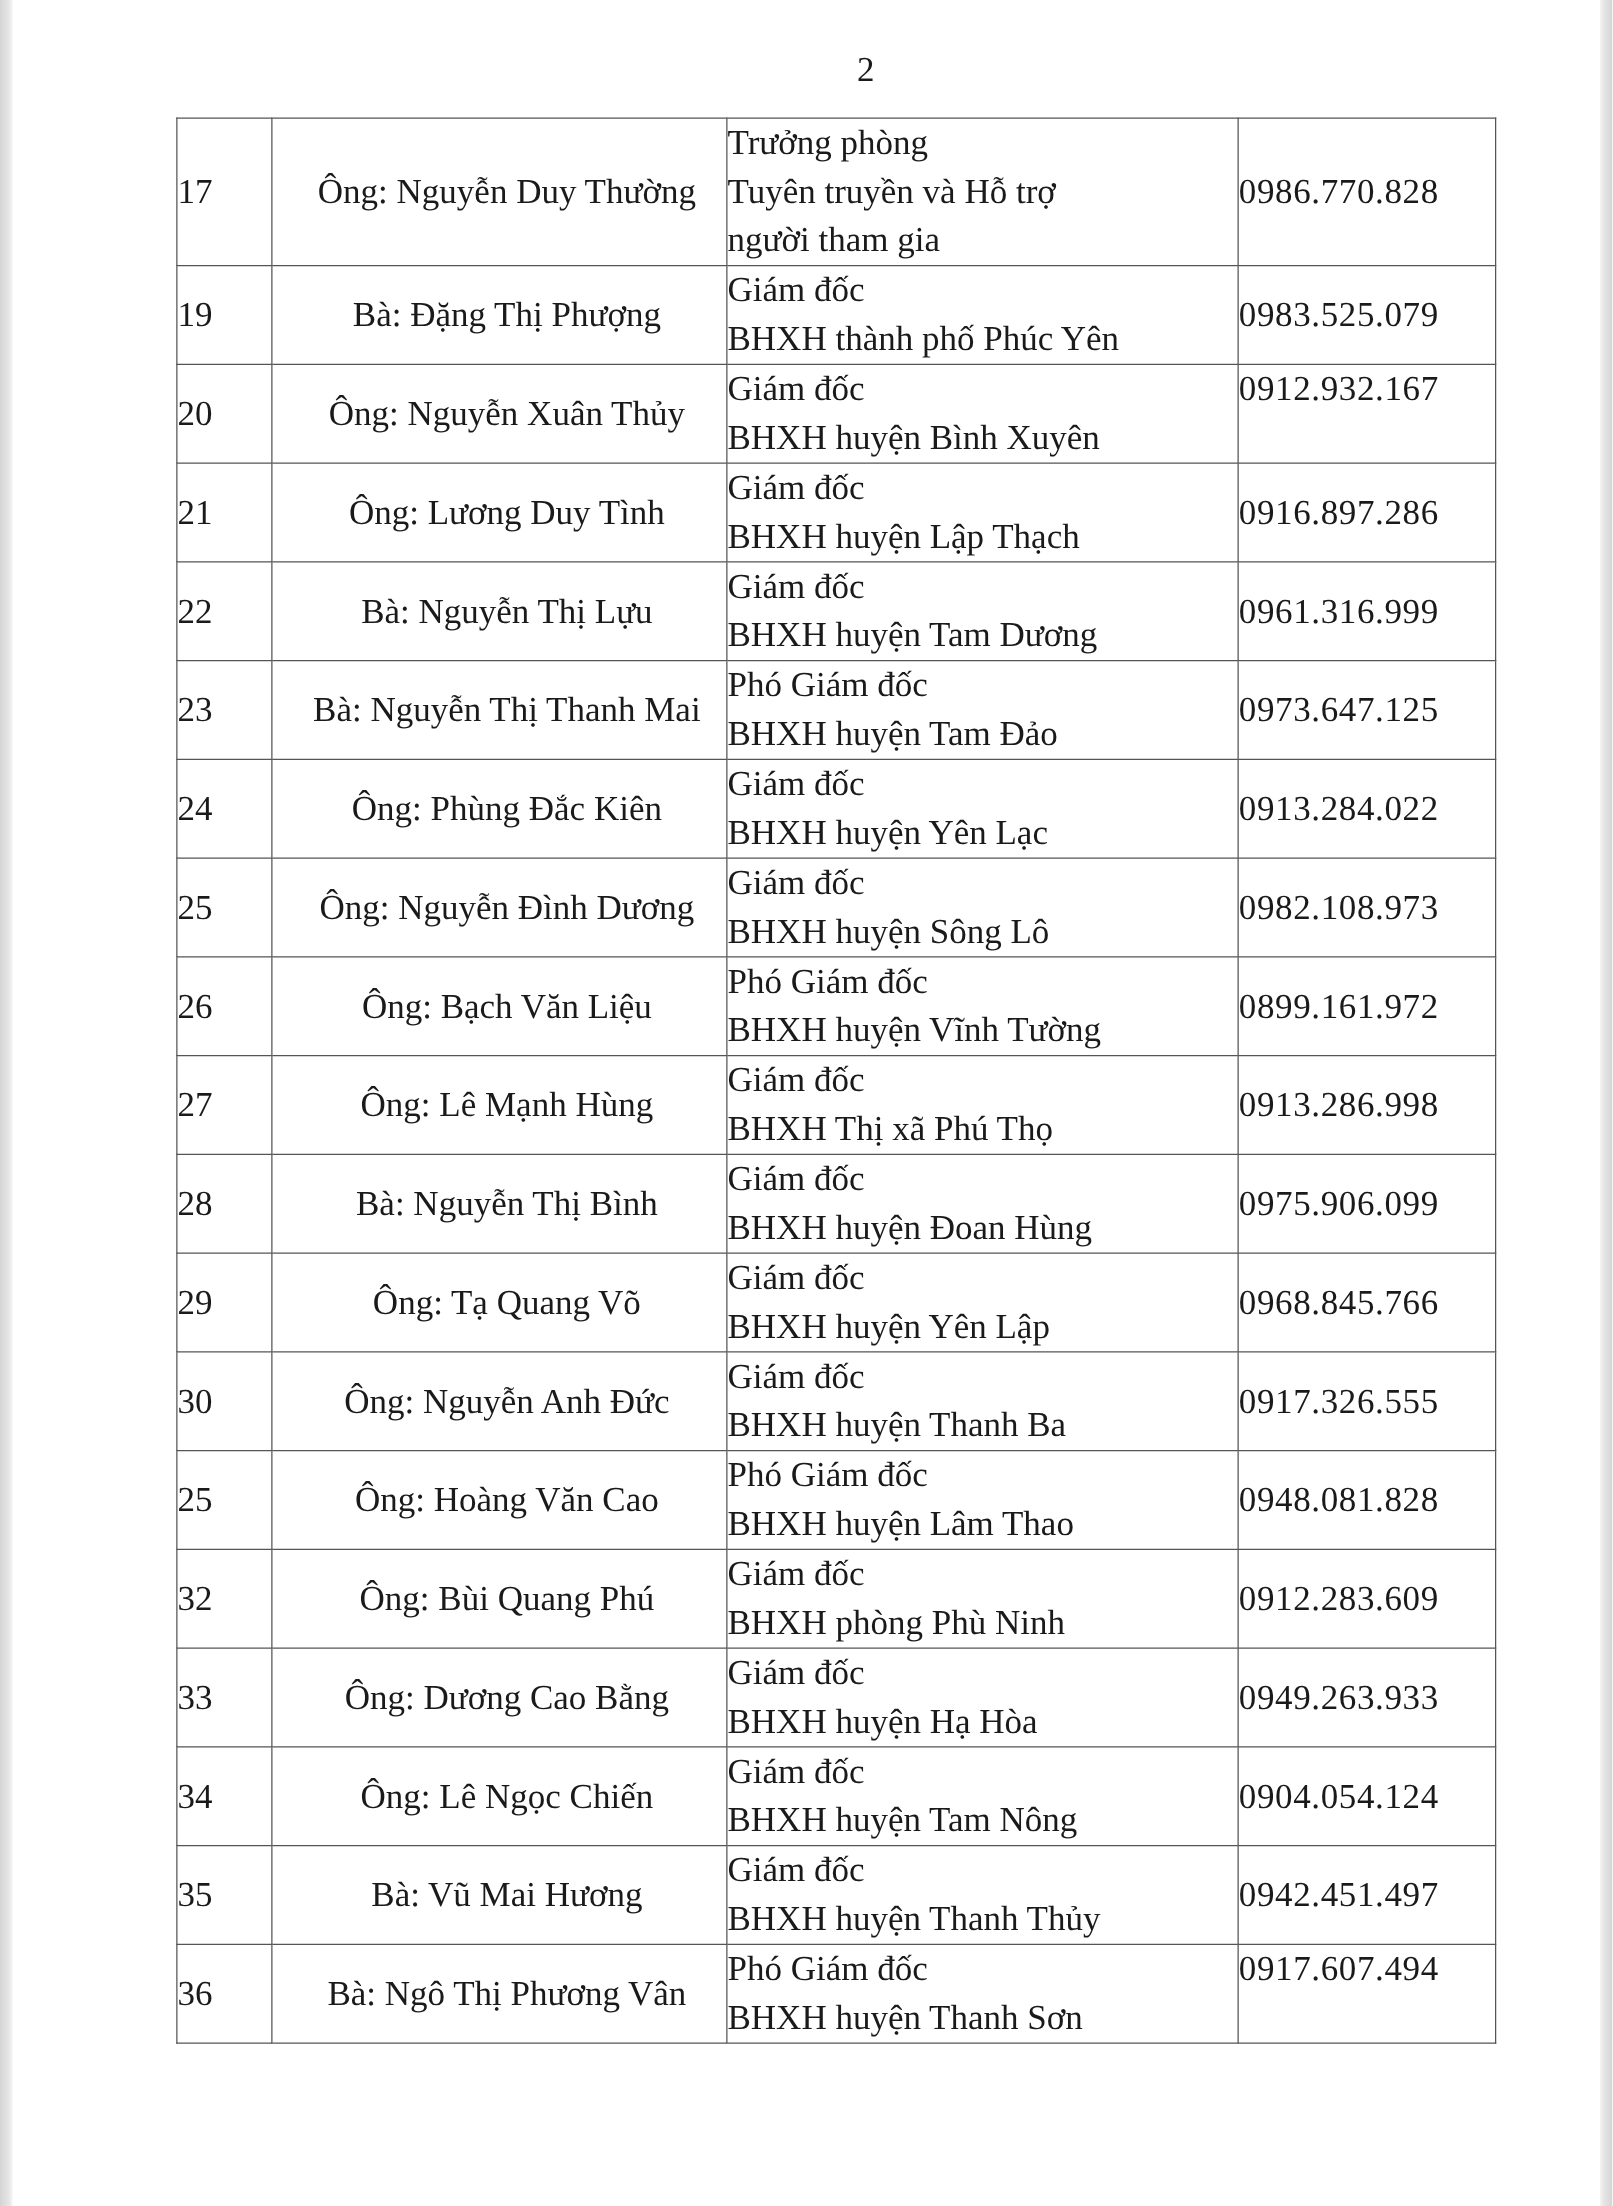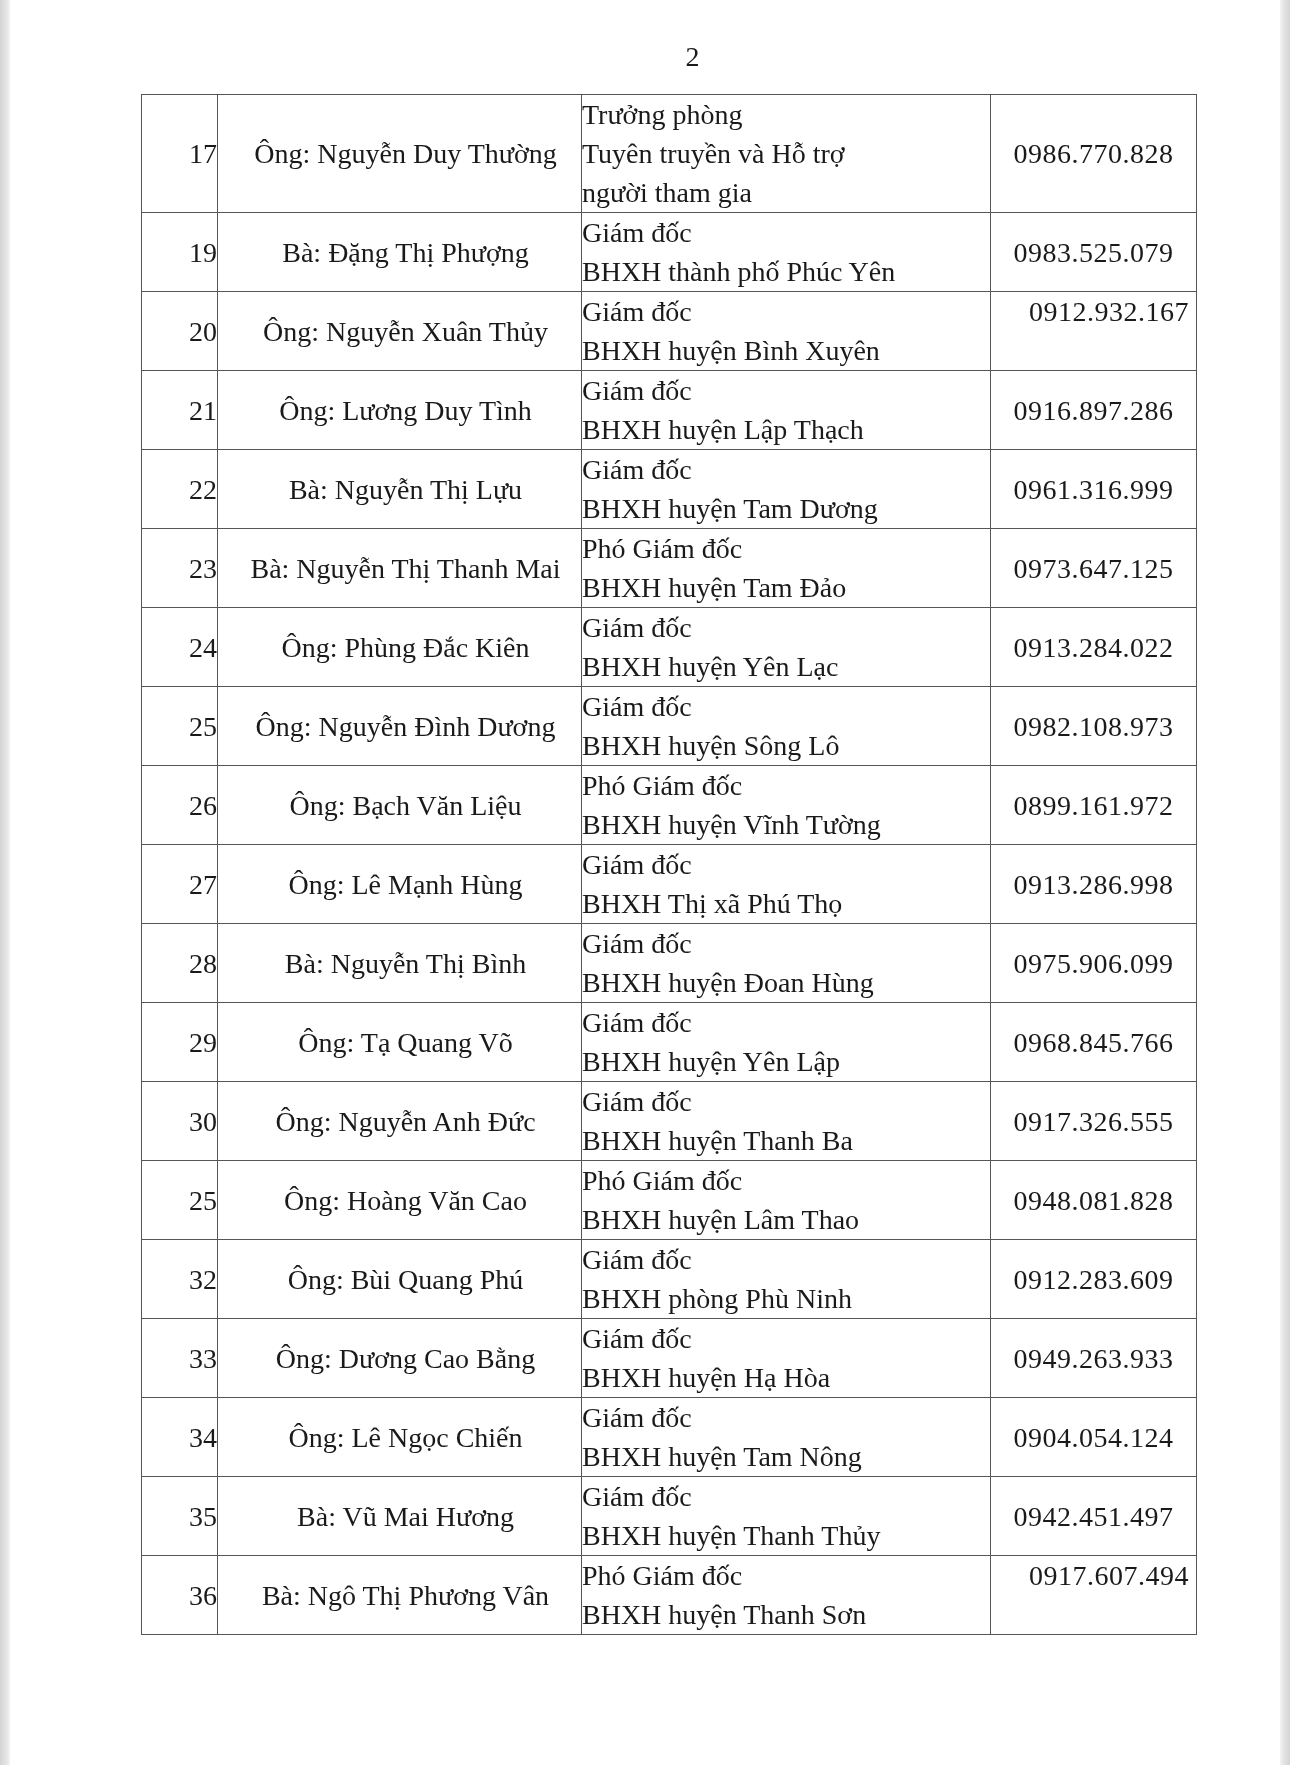--- a/index.html
+++ b/index.html
@@ -49,41 +49,40 @@
       border: 1.5px solid #555555;
       padding: 0;
       vertical-align: middle;
       line-height: 39px;
     }
     col.c-no { width: 76px; }
     col.c-name { width: 364px; }
     col.c-title { width: 409px; }
     col.c-phone { width: 206px; }
     td.no {
-      text-align: right;
+      text-align: left;
     }
     td.name {
       text-align: center;
       padding-left: 12px !important;
       white-space: nowrap;
     }
     td.title {
       text-align: left;
     }
     td.title span {
       display: block;
       white-space: nowrap;
     }
     td.phone {
-      text-align: center;
+      text-align: left;
       letter-spacing: 0.5px;
     }
     td.phone.top {
       vertical-align: top;
-      padding-left: 31px;
     }
     tr.h3 { height: 114px; }
     tr.h2 { height: 78px; }
   </style>
 </head>
 <body>
 
 <div class="edge-left"></div>
 <div class="edge-right"></div>
 

